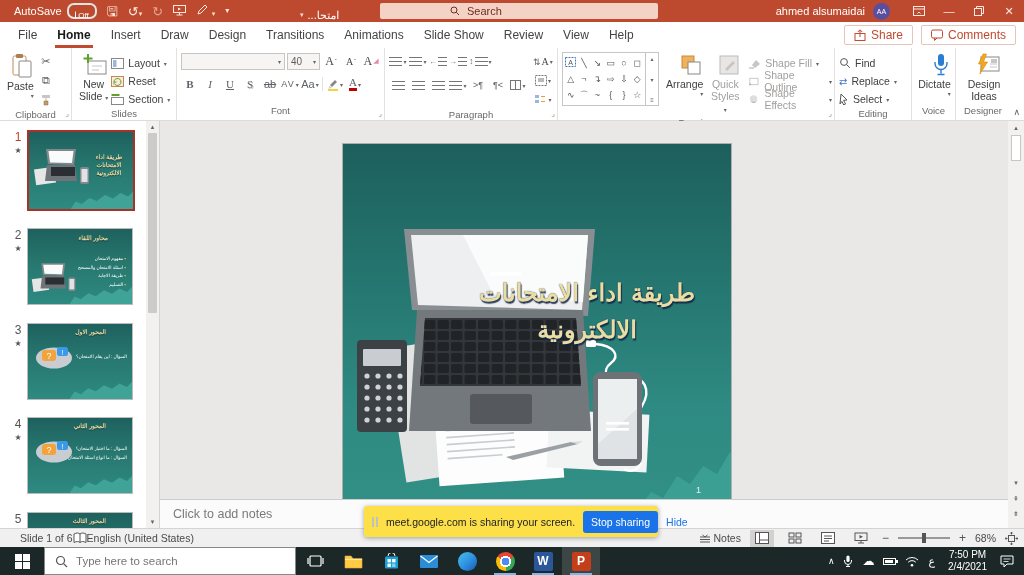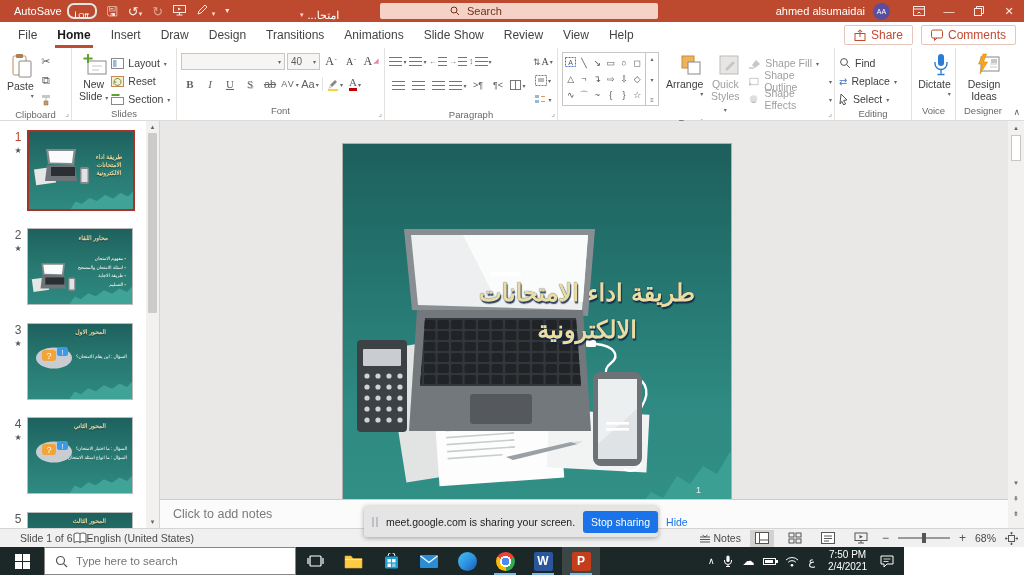--- a/index.html
+++ b/index.html
@@ -74,39 +74,39 @@
   #mainarea{position:absolute;left:160px;top:121px;width:848px;height:407px;background:#EAE8E7}
   #canvas{position:absolute;left:182px;top:22px;width:390px;height:365px;background:linear-gradient(180deg,#1D5F5C 0%,#257670 38%,#2E8A82 72%,#319086 100%);border:1px solid #AFAFAF;overflow:hidden}
   #slide-title{position:absolute;top:130px;right:36px;direction:rtl;text-align:center;color:#EADDA4;font-family:"DejaVu Serif","Liberation Serif",serif;font-weight:bold;font-size:24px;line-height:1.55;text-shadow:1px 2px 1px rgba(15,35,70,.85),0 0 1px rgba(15,35,70,.9)}
   #slide-num{position:absolute;right:30px;bottom:12px;color:#eee;font-size:9px}
   #notes{position:absolute;left:0px;top:378px;width:848px;height:29px;background:#FBFBFB;border-top:1px solid #CFCDCB;display:flex;align-items:center;padding-left:13px;color:#7a7a7a;font-size:12.5px}
   #vscroll{position:absolute;left:1008px;top:121px;width:16px;height:407px;background:#F2F1F0;font-size:7px;color:#666}
   #vscroll .vthumb{position:absolute;left:3px;top:14px;width:10px;height:26px;background:#fff;border:1px solid #C8C6C4}
   .vsbtn{position:absolute;left:0;width:16px;text-align:center}
 
   
-  #sharebar{position:absolute;left:364px;top:506px;width:294px;height:31px;background:#e5e5e5;border-radius:3px;box-shadow:0 1px 5px rgba(0,0,0,.35);display:flex;align-items:center;gap:8px;padding:0 8px;z-index:50}
+  #sharebar{position:absolute;left:364px;top:506px;width:294px;height:31px;background:#fde047;border-radius:3px;box-shadow:0 1px 5px rgba(0,0,0,.35);display:flex;align-items:center;gap:8px;padding:0 8px;z-index:50}
   .handle{display:flex;gap:2px}
   .handle i{display:block;width:2px;height:10px;background:#BDC1C6}
   #share-msg{font-size:10.5px;color:#202124;white-space:nowrap}
   #stop-btn{background:#1A73E8;color:#fff;font-size:10.5px;padding:5px 8px;border-radius:3px;white-space:nowrap}
   #hide-btn{color:#1A73E8;font-size:10.5px;padding-right:2px}
 
   
   #statusbar{position:absolute;left:0;top:528px;width:1024px;height:19px;background:#F0F0F0;border-top:1px solid #D6D4D2;display:flex;align-items:center;font-size:10.5px;color:#4a4a4a}
   #statusbar .lft{display:flex;align-items:center;padding-left:20px}
   #statusbar .rgt{margin-left:auto;display:flex;align-items:center;gap:9px;padding-right:6px}
   .sbtn{display:flex;align-items:flex-end;gap:3px}
   .viewbtn{width:24px;height:17px;display:flex;align-items:center;justify-content:center}
   .viewbtn.on{background:#D4D2D0}
   .ztrack{width:52px;height:2px;background:#9a9a9a;position:relative}
   .zthumb{position:absolute;left:24px;top:-4px;width:4px;height:10px;background:#555}
 
   
-  #taskbar{position:absolute;left:0;top:547px;width:904px;height:28px;background:#1C2827;display:flex;align-items:center;color:#fff}
+  #taskbar{position:absolute;left:0;top:547px;width:1024px;height:28px;background:#1C2827;display:flex;align-items:center;color:#fff}
   .tk-start{width:44px;height:28px;display:flex;align-items:center;justify-content:center}
   #tk-search{width:252px;height:28px;background:#fff;display:flex;align-items:center;gap:8px;padding:0 10px;border:1px solid #888}
   #tk-search input{border:none;outline:none;font-size:11.5px;width:190px;font-family:"Liberation Sans",sans-serif;color:#222;background:transparent}
   .tk-ic{width:38px;height:28px;display:flex;align-items:center;justify-content:center;position:relative}
   .tk-ic.run::after{content:"";position:absolute;left:8px;right:8px;bottom:0;height:2px;background:#7FB6E4}
   .tk-ic.focus{background:rgba(255,255,255,.14)}
   .sq{width:19px;height:19px;border-radius:2px;color:#fff;font-size:12px;font-weight:bold;display:flex;align-items:center;justify-content:center}
   .chrome-ball{width:19px;height:19px;border-radius:50%;background:radial-gradient(circle at 50% 50%,#4C8BF5 0 4px,#fff 4px 5.8px,transparent 5.8px),conic-gradient(from -60deg,#EA4335 0 120deg,#34A853 120deg 240deg,#FBBC05 240deg 360deg)}
   .edge-ball{width:19px;height:19px;border-radius:50%;background:linear-gradient(135deg,#45C0F0 0%,#2E8FDF 55%,#1559B0 100%)}
   #tray{margin-left:auto;display:flex;align-items:center;gap:9px;padding-right:10px;font-size:11px}

